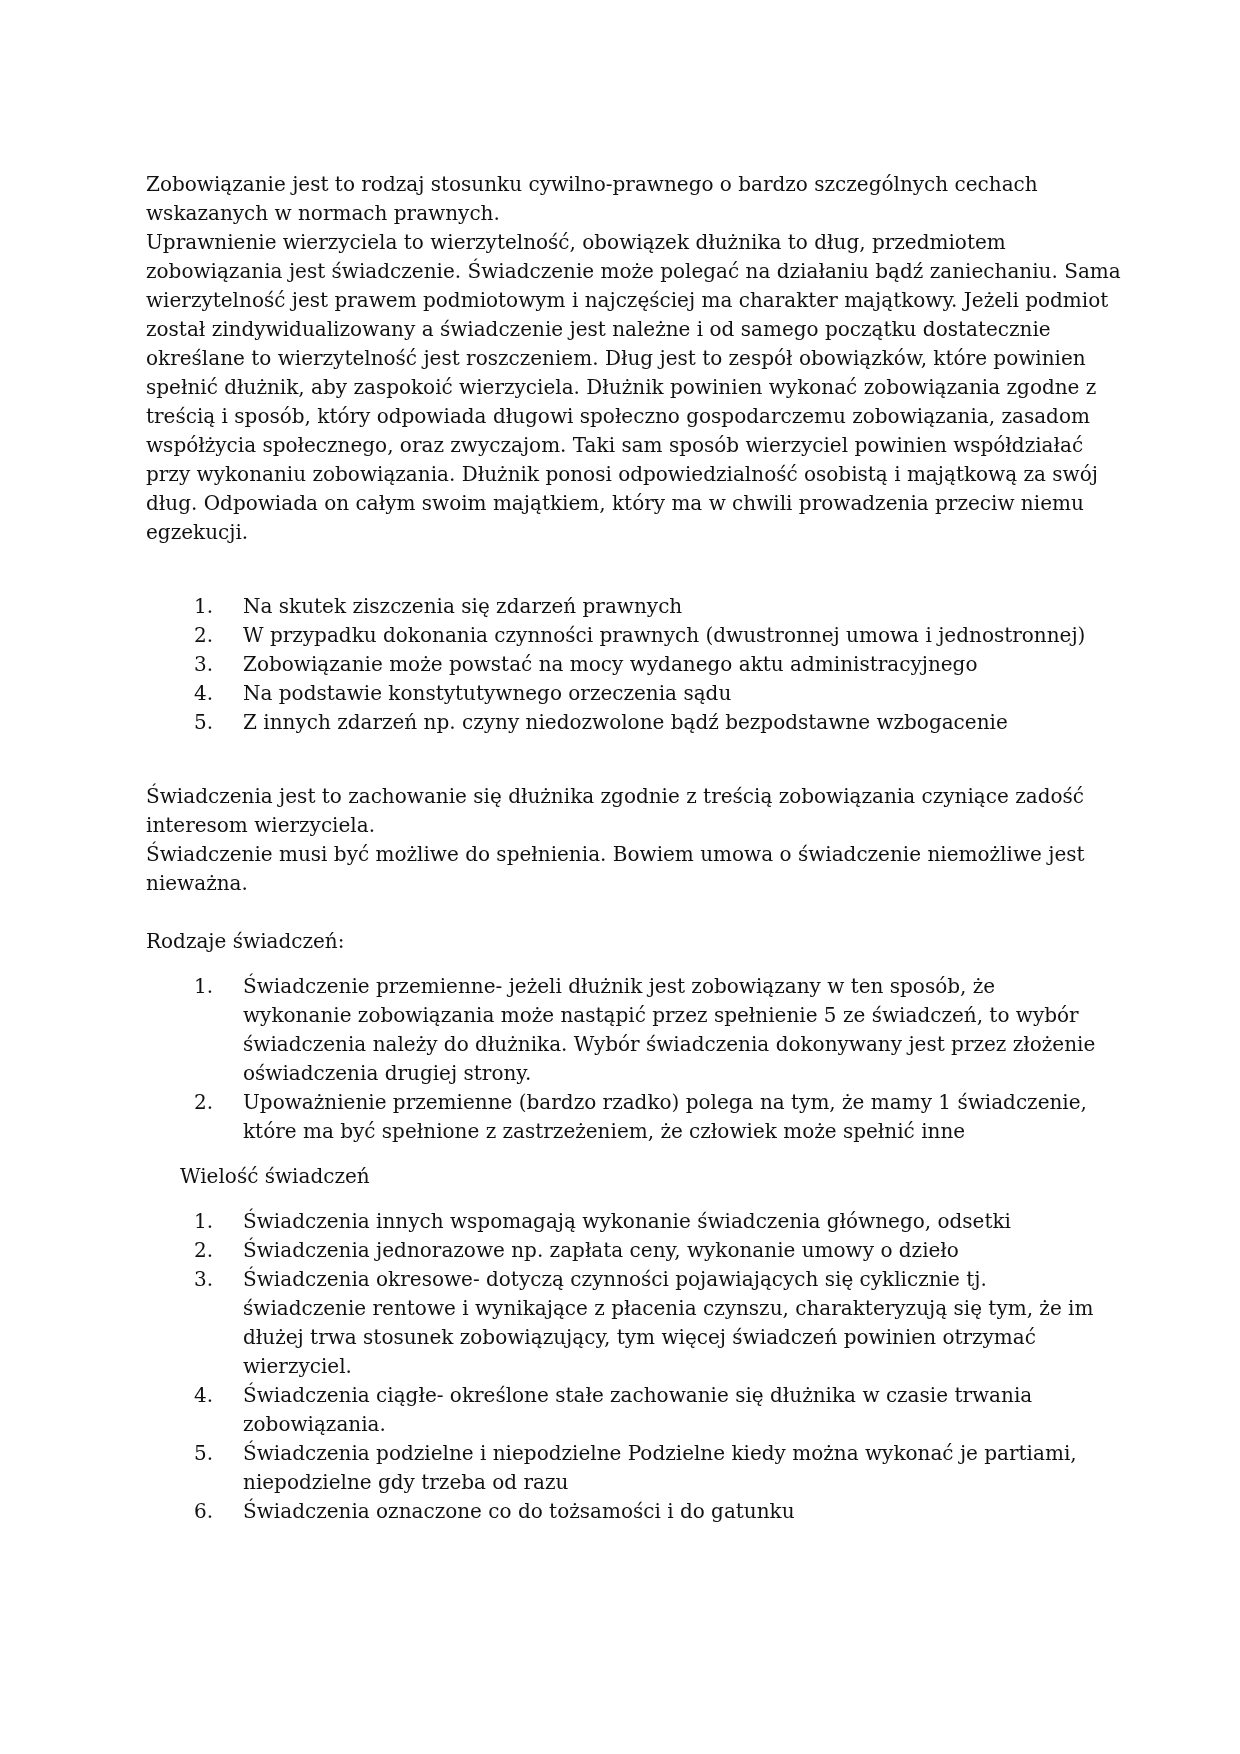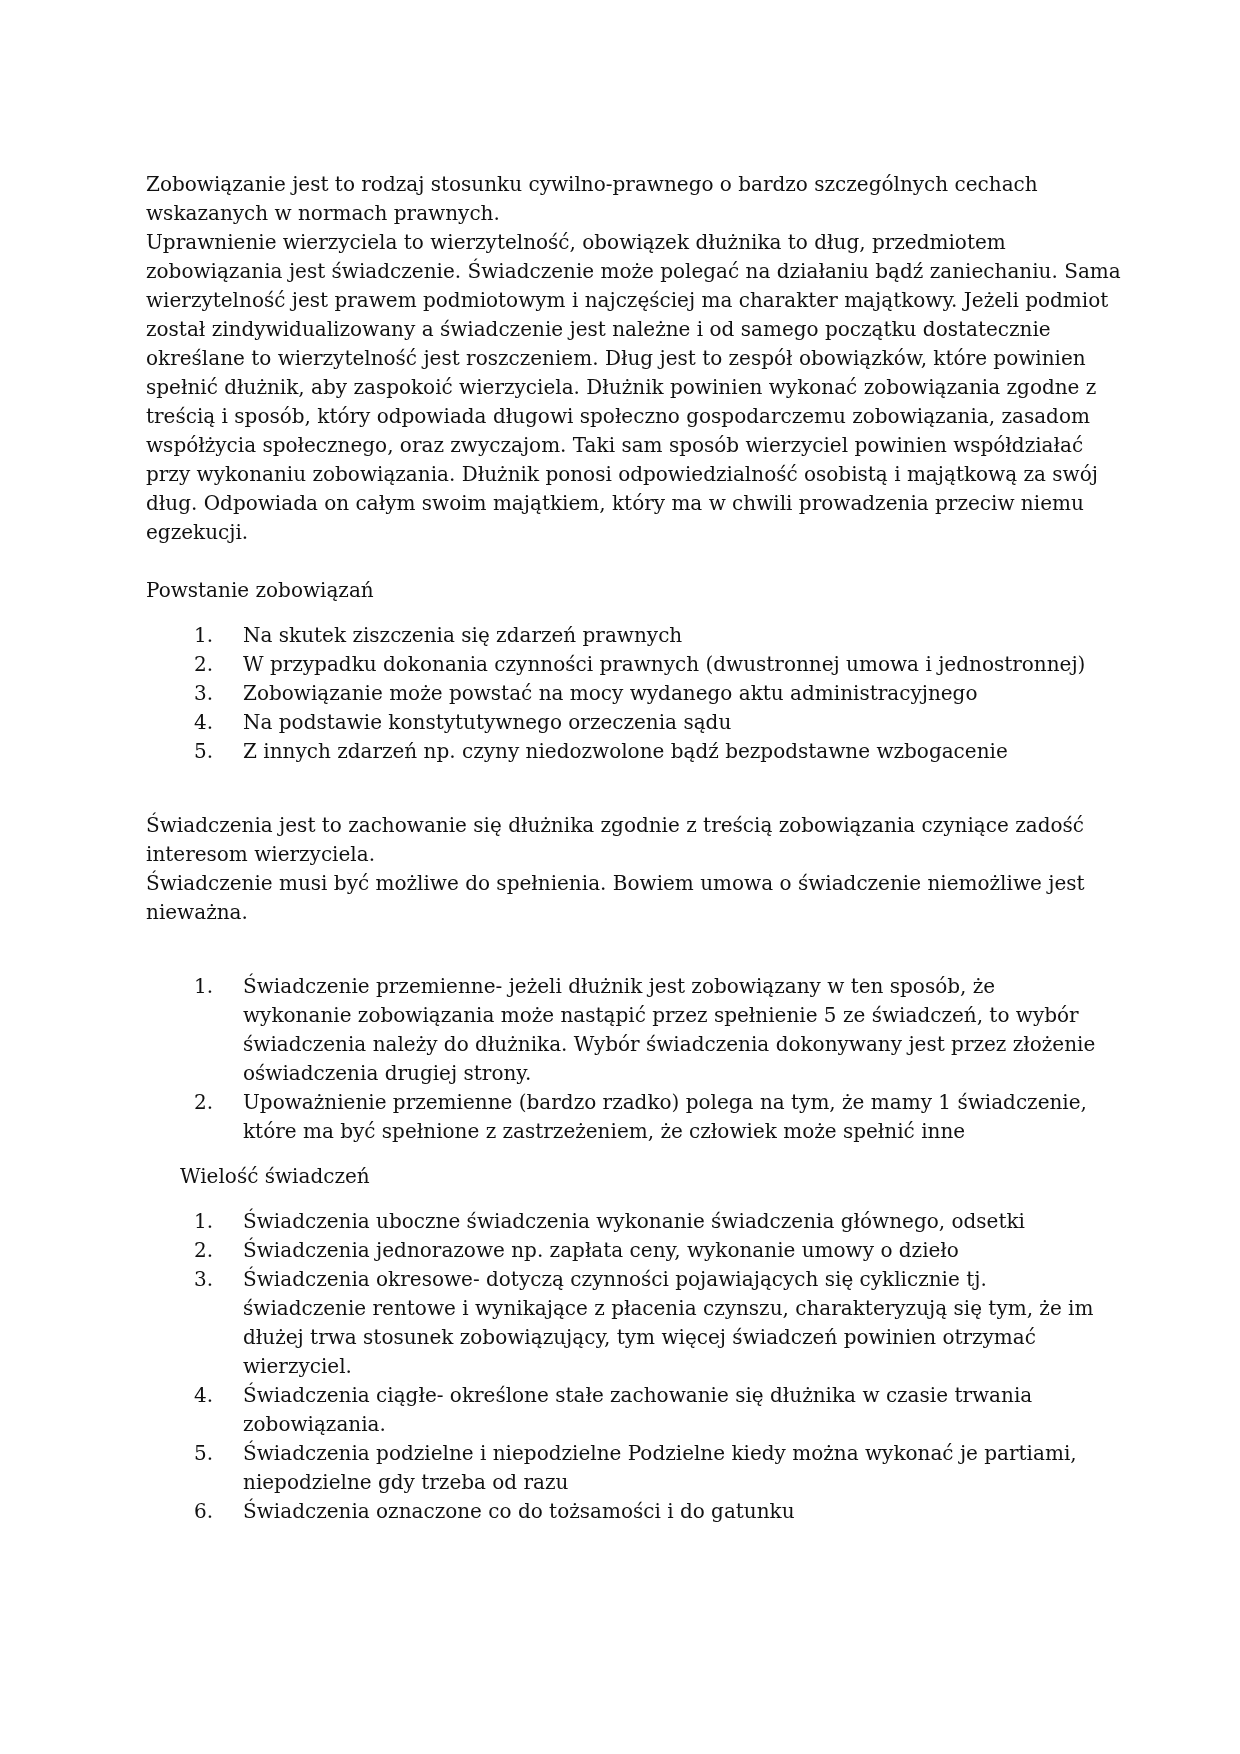--- a/index.html
+++ b/index.html
@@ -43,49 +43,49 @@
 
 <div class="page">
 
   <p class="para">Zobowiązanie jest to rodzaj stosunku cywilno-prawnego o bardzo szczególnych cechach wskazanych w normach prawnych.</p>
 
 
   <p class="para">Uprawnienie wierzyciela to wierzytelność, obowiązek dłużnika to dług, przedmiotem zobowiązania jest świadczenie. Świadczenie może polegać na działaniu bądź zaniechaniu. Sama wierzytelność jest prawem podmiotowym i najczęściej ma charakter majątkowy. Jeżeli podmiot został zindywidualizowany a świadczenie jest należne i od samego początku dostatecznie określane to wierzytelność jest roszczeniem. Dług jest to zespół obowiązków, które powinien spełnić dłużnik, aby zaspokoić wierzyciela. Dłużnik powinien wykonać zobowiązania zgodne z treścią i sposób, który odpowiada długowi społeczno gospodarczemu zobowiązania, zasadom współżycia społecznego, oraz zwyczajom. Taki sam sposób wierzyciel powinien współdziałać przy wykonaniu zobowiązania. Dłużnik ponosi odpowiedzialność osobistą i majątkową za swój dług. Odpowiada on całym swoim majątkiem, który ma w chwili prowadzenia przeciw niemu egzekucji.</p>
 
   <div class="blank"></div>
 
-  <p class="para">Powstanie zobowiązań</p>
 
   <ol class="doc-list">
     <li>Na skutek ziszczenia się zdarzeń prawnych</li>
     <li>W przypadku dokonania czynności prawnych (dwustronnej umowa i jednostronnej)</li>
     <li>Zobowiązanie może powstać na mocy wydanego aktu administracyjnego</li>
     <li>Na podstawie konstytutywnego orzeczenia sądu</li>
     <li>Z innych zdarzeń np. czyny niedozwolone bądź bezpodstawne wzbogacenie</li>
   </ol>
 
   <div class="blank"></div>
 
   <p class="para">Świadczenia jest to zachowanie się dłużnika zgodnie z treścią zobowiązania czyniące zadość interesom wierzyciela.</p>
 
 
   <p class="para">Świadczenie musi być możliwe do spełnienia. Bowiem umowa o świadczenie niemożliwe jest nieważna.</p>
 
   <div class="blank"></div>
 
+  <p class="para">Rodzaje świadczeń:</p>
 
   <ol class="doc-list">
     <li>Świadczenie przemienne- jeżeli dłużnik jest zobowiązany w ten sposób, że wykonanie zobowiązania może nastąpić przez spełnienie 5 ze świadczeń, to wybór świadczenia należy do dłużnika. Wybór świadczenia dokonywany jest przez złożenie oświadczenia drugiej strony.</li>
     <li>Upoważnienie przemienne (bardzo rzadko) polega na tym, że mamy 1 świadczenie, które ma być spełnione z zastrzeżeniem, że człowiek może spełnić inne</li>
   </ol>
 
   <p class="para list-label">Wielość świadczeń</p>
 
   <ol class="doc-list">
-    <li>Świadczenia uboczne świadczenia wykonanie świadczenia głównego, odsetki</li>
+    <li>Świadczenia innych wspomagają wykonanie świadczenia głównego, odsetki</li>
     <li>Świadczenia jednorazowe np. zapłata ceny, wykonanie umowy o dzieło</li>
     <li>Świadczenia okresowe- dotyczą czynności pojawiających się cyklicznie tj. świadczenie rentowe i wynikające z płacenia czynszu, charakteryzują się tym, że im dłużej trwa stosunek zobowiązujący, tym więcej świadczeń powinien otrzymać wierzyciel.</li>
     <li>Świadczenia ciągłe- określone stałe zachowanie się dłużnika w czasie trwania zobowiązania.</li>
     <li>Świadczenia podzielne i niepodzielne Podzielne kiedy można wykonać je partiami, niepodzielne gdy trzeba od razu</li>
     <li>Świadczenia oznaczone co do tożsamości i do gatunku</li>
   </ol>
 
 </div>
 
 </body></html>

